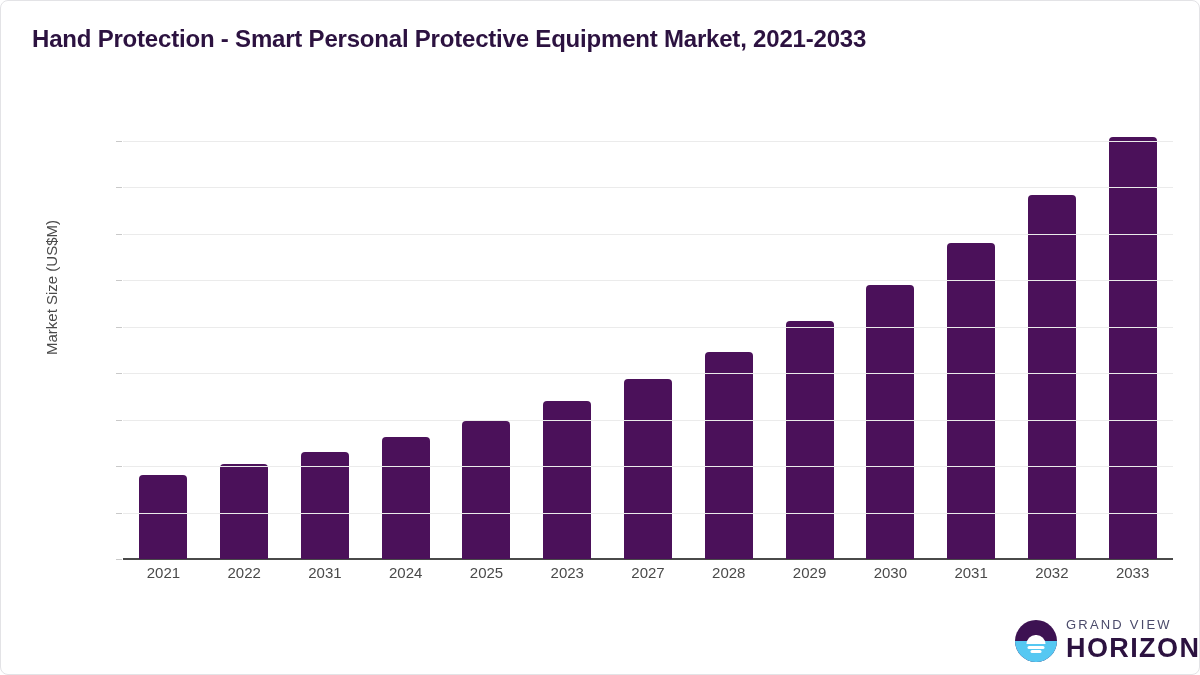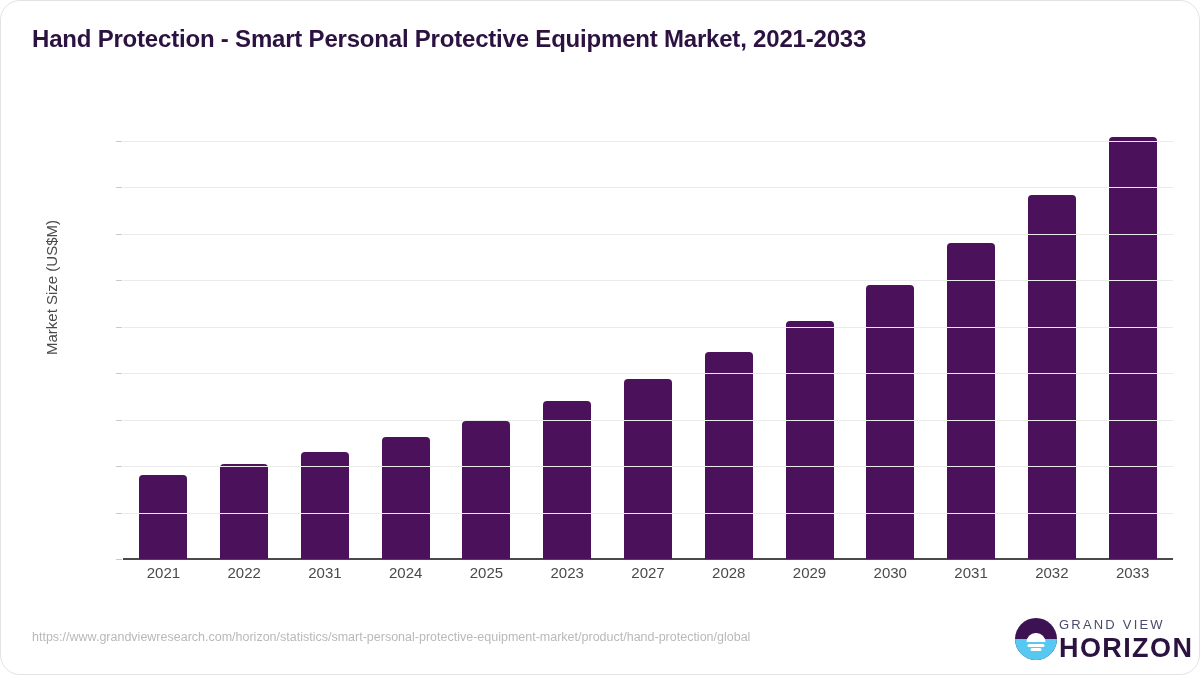--- a/index.html
+++ b/index.html
@@ -10,21 +10,21 @@
   body {
     font-family: "Liberation Sans", sans-serif;
   }
   .page {
     position: relative;
     width: 1200px;
     height: 675px;
     box-sizing: border-box;
     background: #ffffff;
     border: 1px solid #e3e3e6;
-    border-radius: 20px;
+    border-radius: 8px;
     overflow: hidden;
   }
 
   
   .chart-title {
     position: absolute;
     left: 31px;
     top: 24px;
     font-size: 24px;
     font-weight: bold;
@@ -108,21 +108,21 @@
     width: 48px;
     background: #4b115a;
     border-radius: 4px 4px 0 0;
   }
   .x-labels {
     position: absolute;
     left: 122px;
     top: 563px;
     width: 1050px;
     display: flex;
-    justify-content: center;
+    justify-content: flex-end;
   }
   .x-label-slot {
     flex: 1 1 0;
     text-align: center;
     font-size: 15px;
     color: #4a4a4a;
   }
 
   
   .footer-url {
@@ -133,22 +133,22 @@
     font-size: 12.5px;
     line-height: 16px;
     color: #b9b9bd;
     word-break: break-all;
   }
   .logo {
     position: absolute;
     left: 1014px;
     top: 617px;
     display: flex;
-    align-items: flex-start;
-    gap: 2px;
+    align-items: flex-end;
+    gap: 9px;
   }
   .logo-mark {
     position: relative;
     width: 42px;
     height: 42px;
     border-radius: 50%;
     overflow: hidden;
     background: #3d1252;
     flex: none;
   }
@@ -279,21 +279,20 @@
         <div class="x-label-slot">2027</div>
         <div class="x-label-slot">2028</div>
         <div class="x-label-slot">2029</div>
         <div class="x-label-slot">2030</div>
         <div class="x-label-slot">2031</div>
         <div class="x-label-slot">2032</div>
         <div class="x-label-slot">2033</div>
       </div>
   </div>
 
-  <div class="footer-url">https://www.grandviewresearch.com/horizon/statistics/smart-personal-protective-equipment-market/product/hand-protection/global</div>
 
   <div class="logo">
     <div class="logo-mark">
       <div class="water"></div>
       <div class="dome"></div>
       <div class="bar1"></div>
       <div class="bar2"></div>
     </div>
     <div class="logo-text">
       <span class="logo-top">GRAND VIEW</span>

